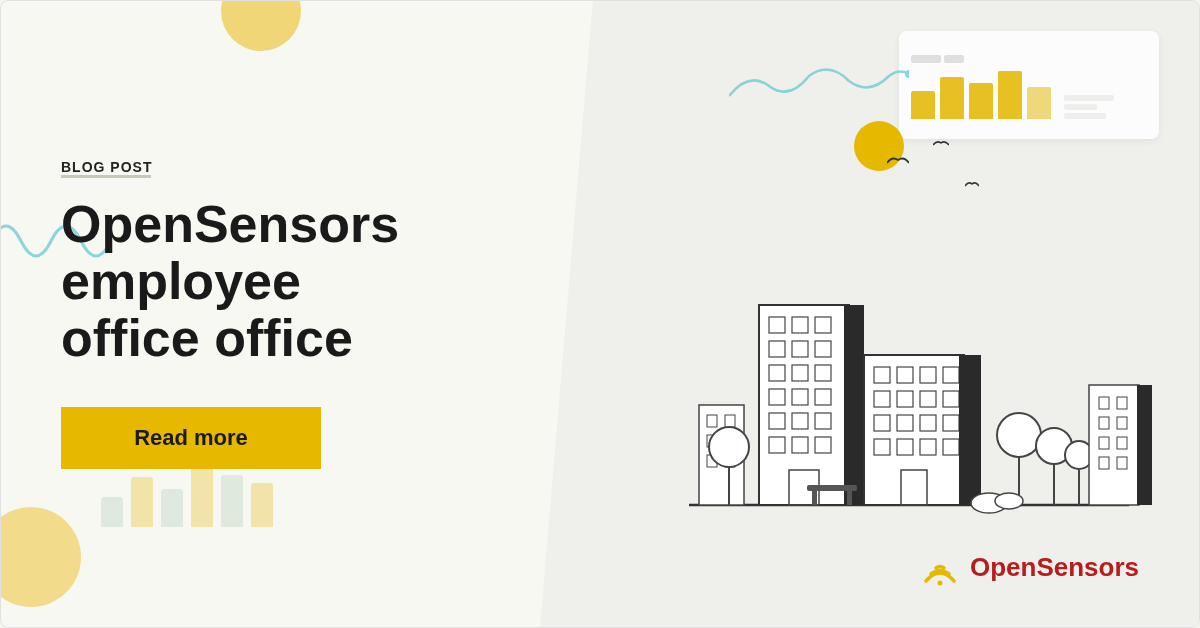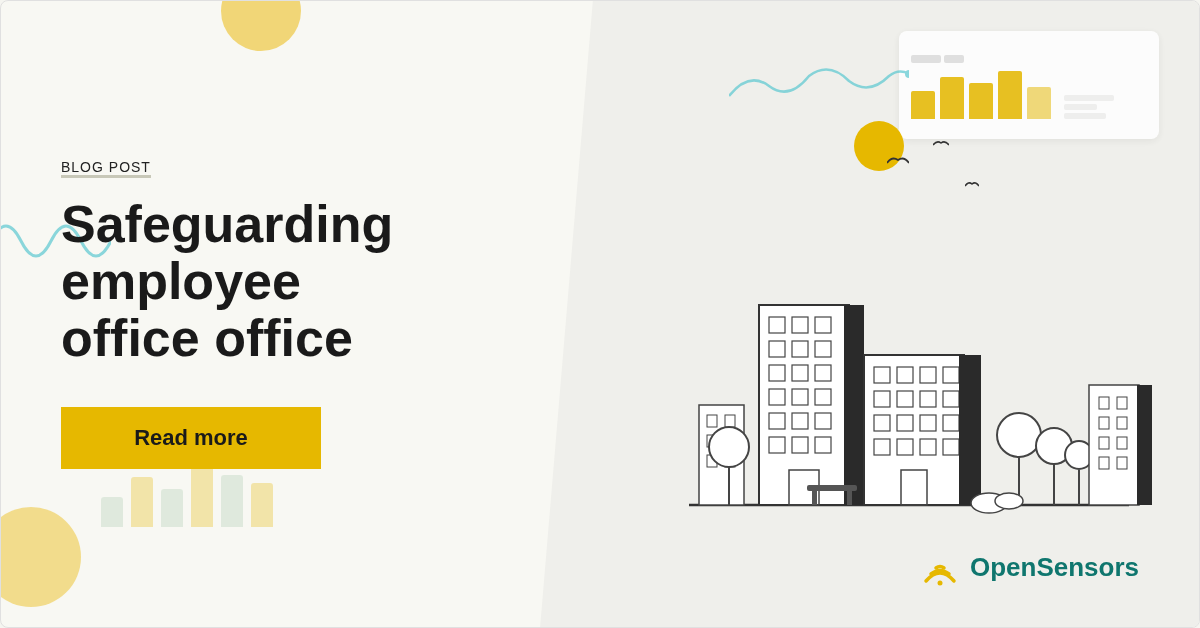--- a/index.html
+++ b/index.html
@@ -42,21 +42,21 @@
       width: 500px;
       height: 100%;
       z-index: 2;
       display: flex;
       flex-direction: column;
       justify-content: center;
     }
 
     .blog-label {
       font-size: 14px;
-      font-weight: 400;
+      font-weight: 700;
       color: #222;
       letter-spacing: 1px;
       text-transform: uppercase;
     }
 
     .blog-label-underline {
       width: 90px;
       height: 3px;
       background: #c8c8b8;
       margin-bottom: 18px;
@@ -216,21 +216,21 @@
       right: 60px;
       z-index: 4;
       display: flex;
       align-items: center;
       gap: 8px;
     }
 
     .logo-text {
       font-size: 26px;
       font-weight: 700;
-      color: #0f766e;
+      color: #b91c1c;
     }
 
     
     .bird {
       position: absolute;
       z-index: 4;
     }
 
     
     .building-svg {
@@ -263,21 +263,21 @@
     <div class="deco-bar" style="height:38px;background:#c8dcc8;"></div>
     <div class="deco-bar" style="height:62px;background:#e6b800;opacity:0.6;"></div>
     <div class="deco-bar" style="height:52px;background:#c8dcc8;"></div>
     <div class="deco-bar" style="height:44px;background:#e6b800;opacity:0.6;"></div>
   </div>
 
   <div class="left-content">
     <div class="blog-label">BLOG POST</div>
     <div class="blog-label-underline"></div>
     <h1 class="blog-title">
-      <span>Safeguarding employee</span><br>
+      <span>OpenSensors employee</span><br>
       <span>office office</span>
     </h1>
     <button class="read-more-btn">Read more</button>
   </div>
 
   <div class="right-content">
 
     <div class="deco-dashboard">
       <div class="dash-panel">
         <div class="dash-mini-bars" style="margin-bottom:6px;">

